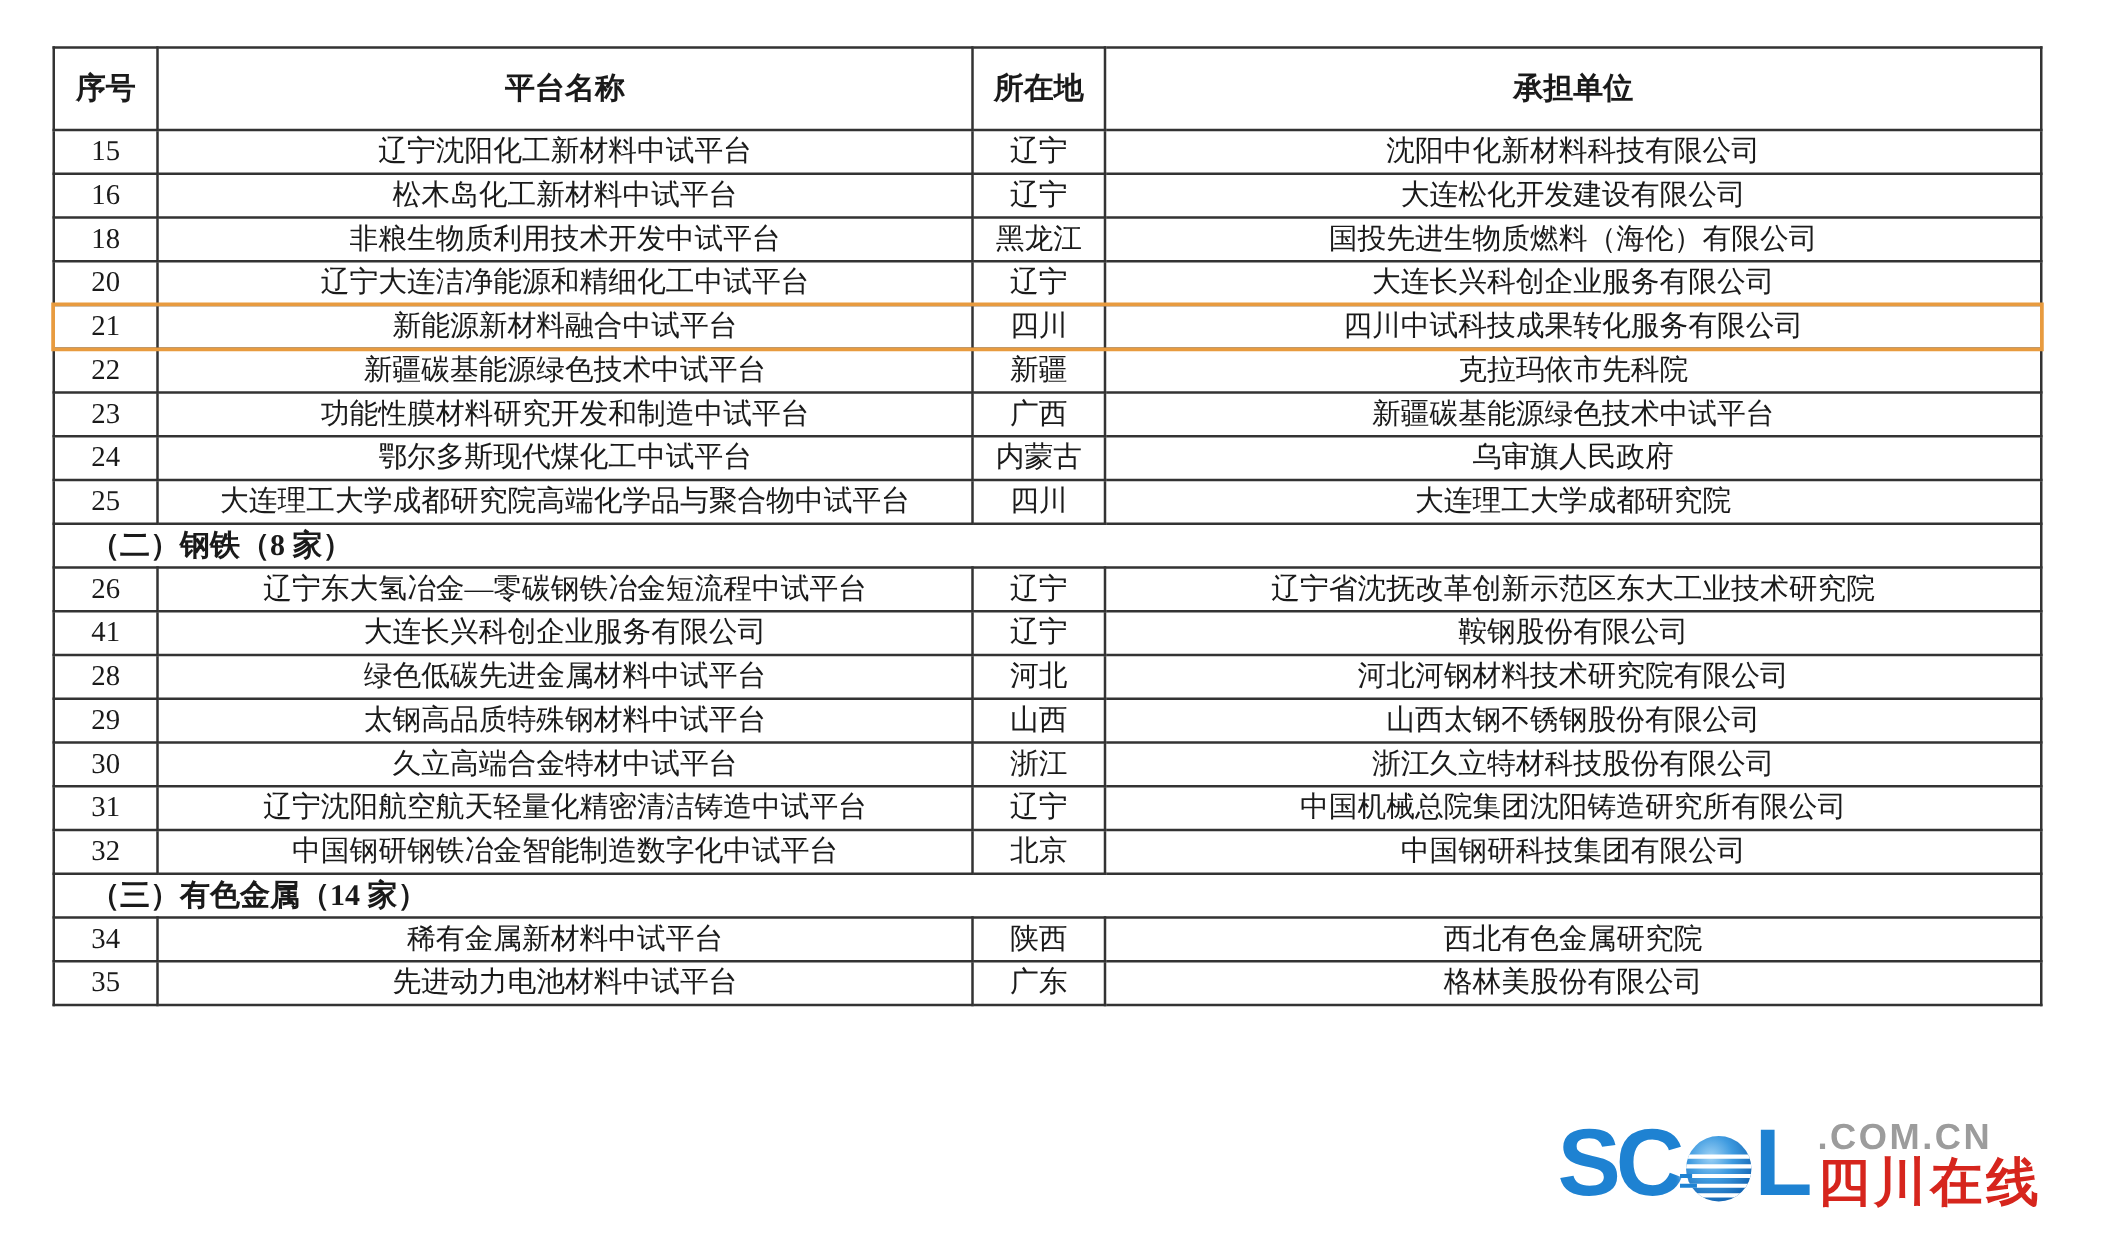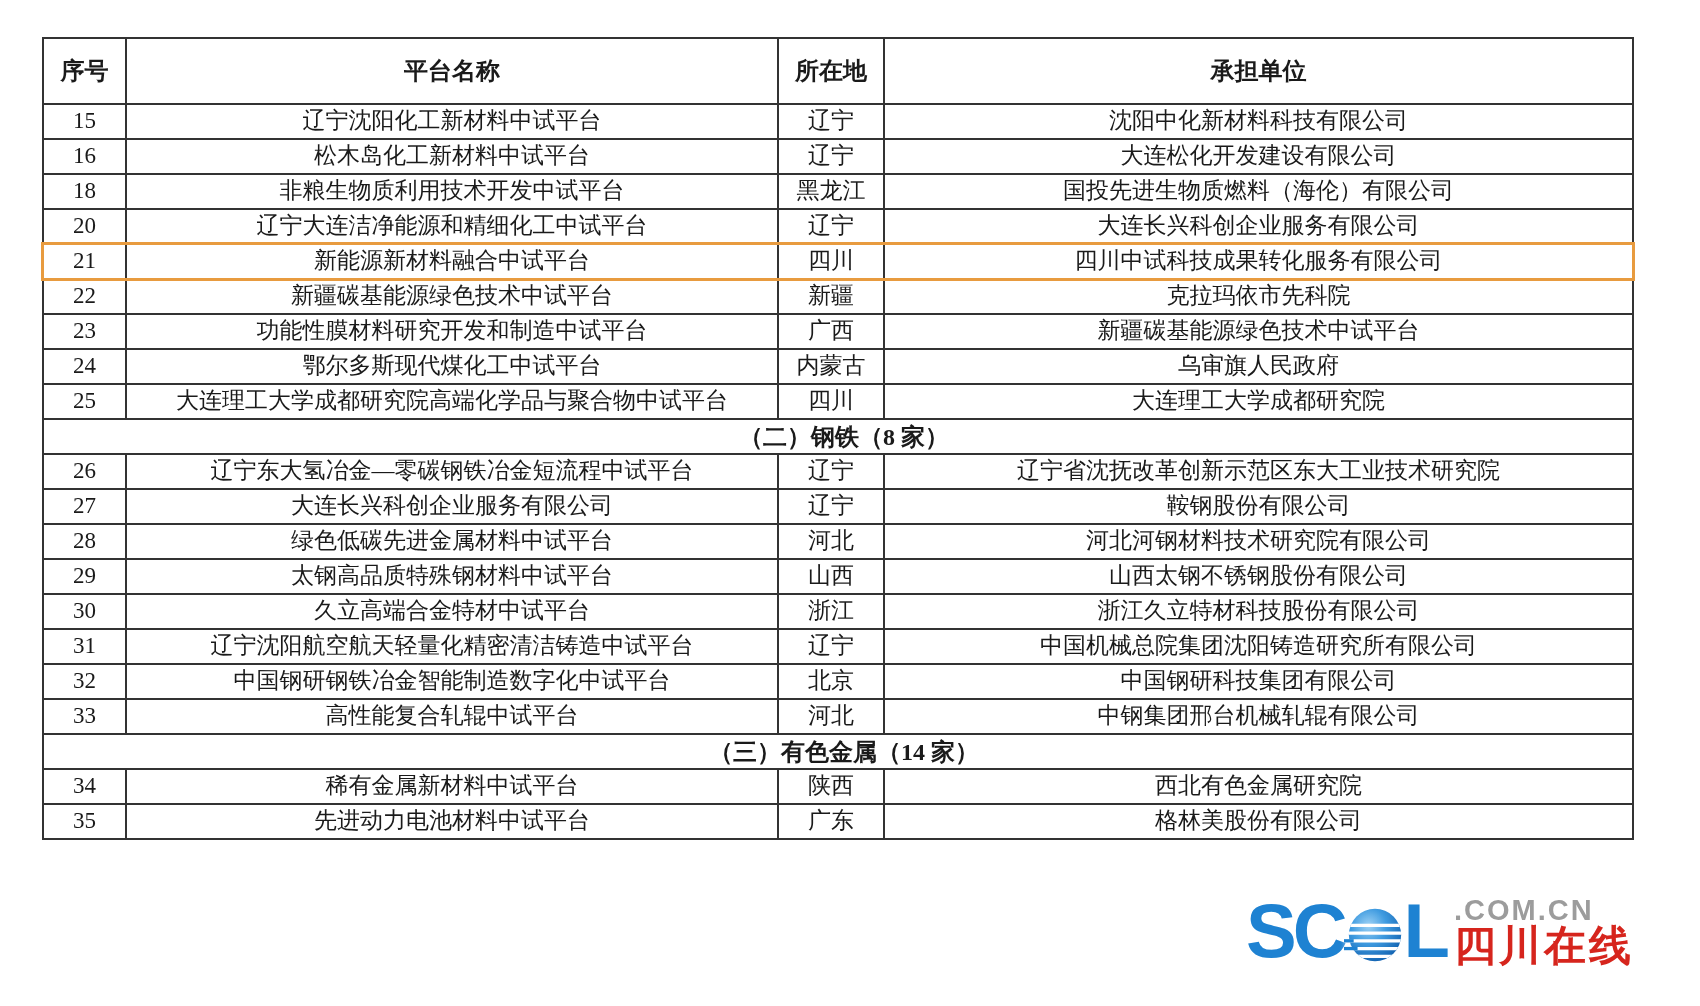--- a/index.html
+++ b/index.html
@@ -41,22 +41,22 @@
   table.platforms thead th{
     font-weight:bold;
     font-size:24px;
     height:66px;
   }
   table.platforms tbody td{
     height:35px;
   }
   tr.section-row td{
     height:51px;
-    text-align:center;
-    padding-left:16px;
+    text-align:left;
+    padding-left:28px;
     font-weight:bold;
     font-size:24px;
   }
   tr.highlighted{
     outline:3px solid var(--highlight);
     outline-offset:-1px;
   }
   
   .watermark{
     position:absolute;
@@ -190,21 +190,21 @@
       <tr class="section-row">
         <td colspan="4">（二）钢铁（8 家）</td>
       </tr>
       <tr>
         <td>26</td>
         <td>辽宁东大氢冶金—零碳钢铁冶金短流程中试平台</td>
         <td>辽宁</td>
         <td>辽宁省沈抚改革创新示范区东大工业技术研究院</td>
       </tr>
       <tr>
-        <td>27</td>
+        <td>41</td>
         <td>大连长兴科创企业服务有限公司</td>
         <td>辽宁</td>
         <td>鞍钢股份有限公司</td>
       </tr>
       <tr>
         <td>28</td>
         <td>绿色低碳先进金属材料中试平台</td>
         <td>河北</td>
         <td>河北河钢材料技术研究院有限公司</td>
       </tr>
@@ -224,26 +224,20 @@
         <td>31</td>
         <td>辽宁沈阳航空航天轻量化精密清洁铸造中试平台</td>
         <td>辽宁</td>
         <td>中国机械总院集团沈阳铸造研究所有限公司</td>
       </tr>
       <tr>
         <td>32</td>
         <td>中国钢研钢铁冶金智能制造数字化中试平台</td>
         <td>北京</td>
         <td>中国钢研科技集团有限公司</td>
-      </tr>
-      <tr>
-        <td>33</td>
-        <td>高性能复合轧辊中试平台</td>
-        <td>河北</td>
-        <td>中钢集团邢台机械轧辊有限公司</td>
       </tr>
       <tr class="section-row">
         <td colspan="4">（三）有色金属（14 家）</td>
       </tr>
       <tr>
         <td>34</td>
         <td>稀有金属新材料中试平台</td>
         <td>陕西</td>
         <td>西北有色金属研究院</td>
       </tr>

